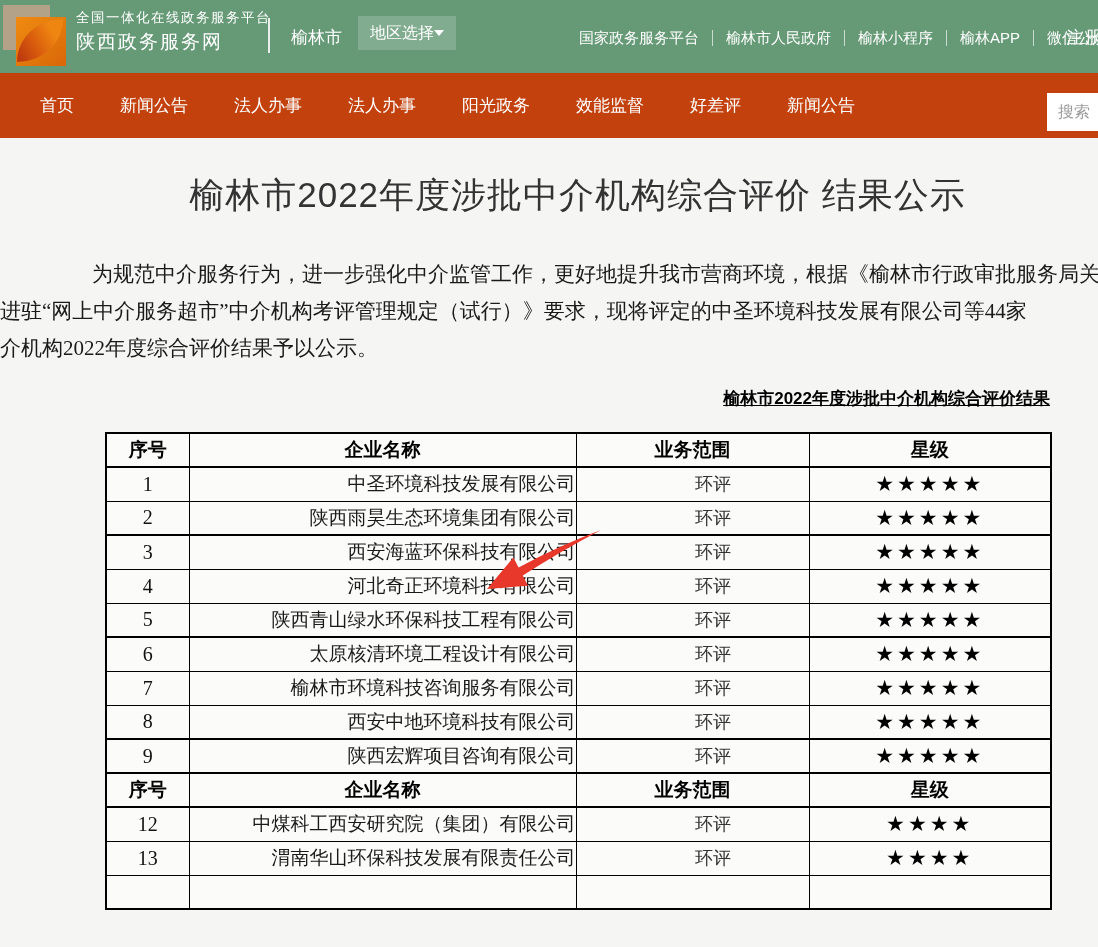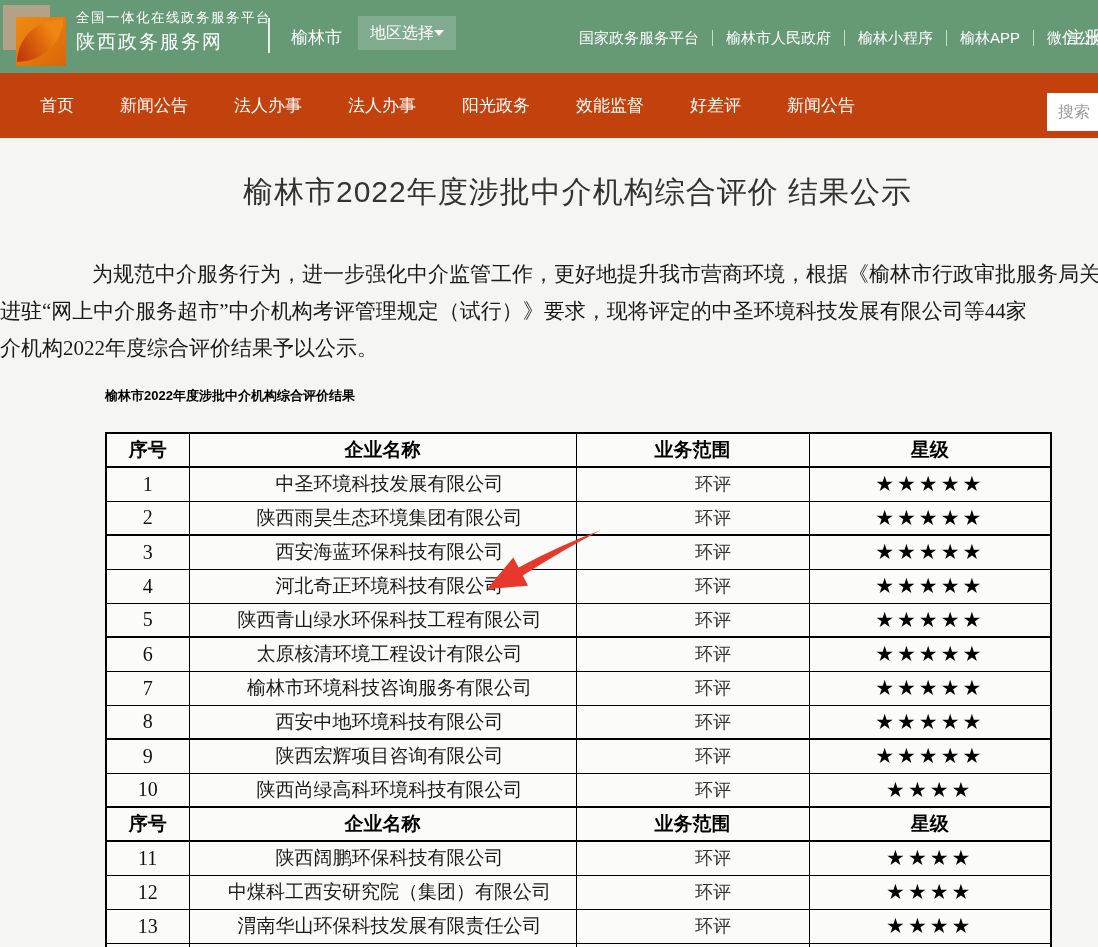--- a/index.html
+++ b/index.html
@@ -85,32 +85,32 @@
   .search-box input {
     width:100%; height:100%; border:none; outline:none;
     font-size:16px; color:#555; padding-left:11px;
     font-family:"Liberation Sans", sans-serif; background:transparent;
   }
   .search-box input::placeholder { color:#9a9a9a; opacity:1; }
 
   
   .doc-title {
     position:absolute; left:105px; top:172px; width:945px;
-    text-align:center; font-size:30px; color:#333; font-weight:500;
+    text-align:center; font-size:35px; color:#333; font-weight:500;
     letter-spacing:1px; white-space:nowrap;
   }
   .paragraph { position:absolute; left:0; top:256px; width:1300px; color:#1a1a1a; }
   .p-line {
     white-space:nowrap; height:37px; line-height:37px; font-size:21px;
     font-family:"Liberation Serif", serif;
   }
   .p-line.indent { text-indent:92px; }
   .tbl-caption {
     position:absolute; left:105px; top:387px; width:945px;
-    text-align:left; font-size:13px; font-weight:600; color:#000;
+    text-align:right; font-size:17px; font-weight:600; color:#000;text-decoration:underline;
   }
 
   
   table.eval {
     position:absolute; left:105px; top:432px; width:945px;
     border-collapse:collapse; table-layout:fixed;
     background:#fbfbfa;
     font-family:"Liberation Serif", serif;
   }
   table.eval col.c-no    { width:83px; }
@@ -119,21 +119,21 @@
   table.eval col.c-star  { width:242px; }
   table.eval { border:2px solid #000; }
   table.eval th, table.eval td { border:1px solid #000; height:34px; overflow:hidden; }
   table.eval th {
     font-family:"Liberation Sans", sans-serif;
     font-size:19px; font-weight:bold; color:#000;
     border-top-width:2px; border-bottom-width:2px;
     text-align:center;
   }
   td.no    { text-align:center; font-size:20px; color:#111; }
-  td.name  { text-align:center; padding-left:14px; font-size:19px; color:#1a1a1a; white-space:nowrap; }
+  td.name  { text-align:right; padding-left:14px; font-size:19px; color:#1a1a1a; white-space:nowrap; }
   td.scope { text-align:center; font-size:18px; color:#333;padding-left:41px; }
   td.stars { text-align:center; font-size:21px; letter-spacing:3px; color:#000;
              font-family:"Liberation Sans", sans-serif; }
   tr.group-end td { border-bottom-width:2px; }
 
   
   .arrow-overlay {
     position:absolute; left:0; top:0; width:1098px; height:947px;
     pointer-events:none; z-index:10;
   }
@@ -256,38 +256,26 @@
         <td class="scope">环评</td>
         <td class="stars">★★★★★</td>
       </tr>
       <tr>
         <td class="no">9</td>
         <td class="name">陕西宏辉项目咨询有限公司</td>
         <td class="scope">环评</td>
         <td class="stars">★★★★★</td>
       </tr>
       <tr>
-        <td class="no">10</td>
-        <td class="name">陕西尚绿高科环境科技有限公司</td>
-        <td class="scope">环评</td>
-        <td class="stars">★★★★</td>
-      </tr>
-      <tr>
         <th>序号</th>
         <th>企业名称</th>
         <th>业务范围</th>
         <th>星级</th>
       </tr>
       <tr>
-        <td class="no">11</td>
-        <td class="name">陕西阔鹏环保科技有限公司</td>
-        <td class="scope">环评</td>
-        <td class="stars">★★★★</td>
-      </tr>
-      <tr>
         <td class="no">12</td>
         <td class="name">中煤科工西安研究院（集团）有限公司</td>
         <td class="scope">环评</td>
         <td class="stars">★★★★</td>
       </tr>
       <tr>
         <td class="no">13</td>
         <td class="name">渭南华山环保科技发展有限责任公司</td>
         <td class="scope">环评</td>
         <td class="stars">★★★★</td>

